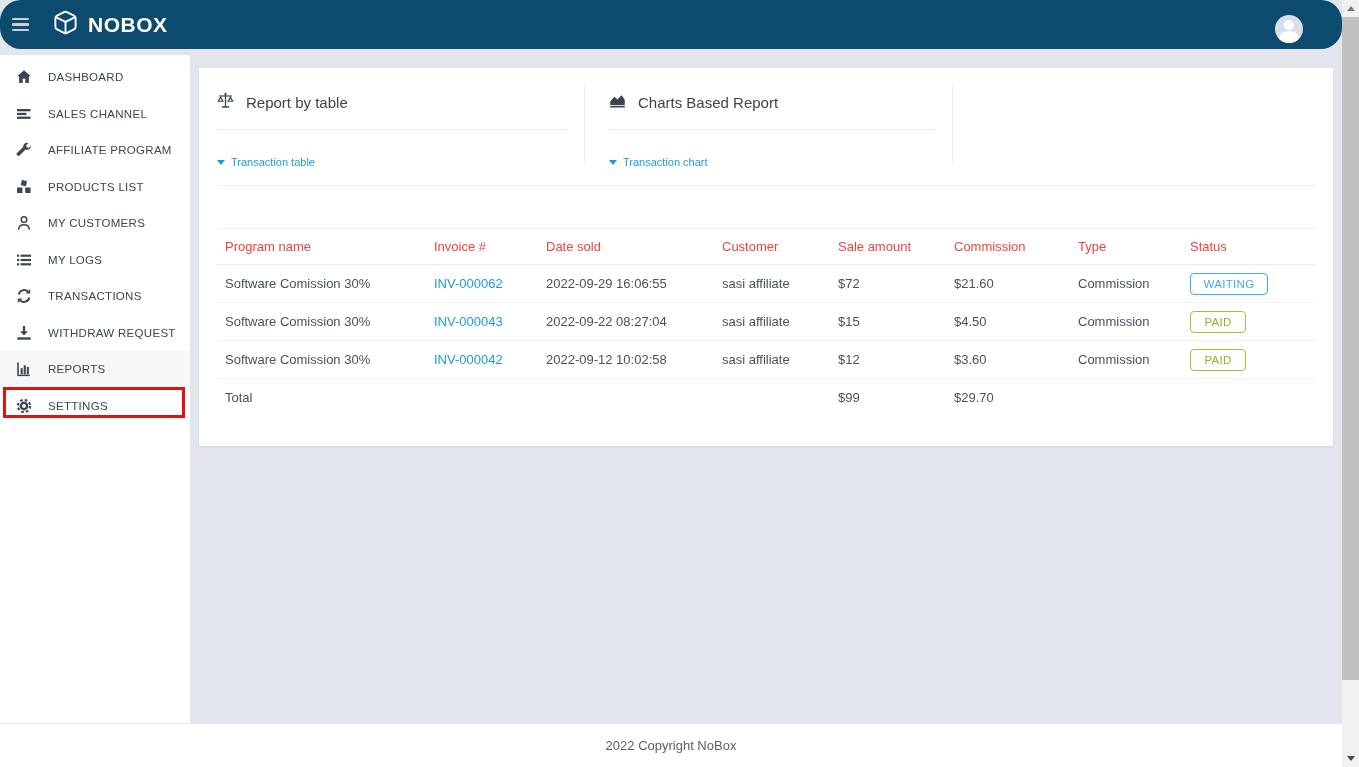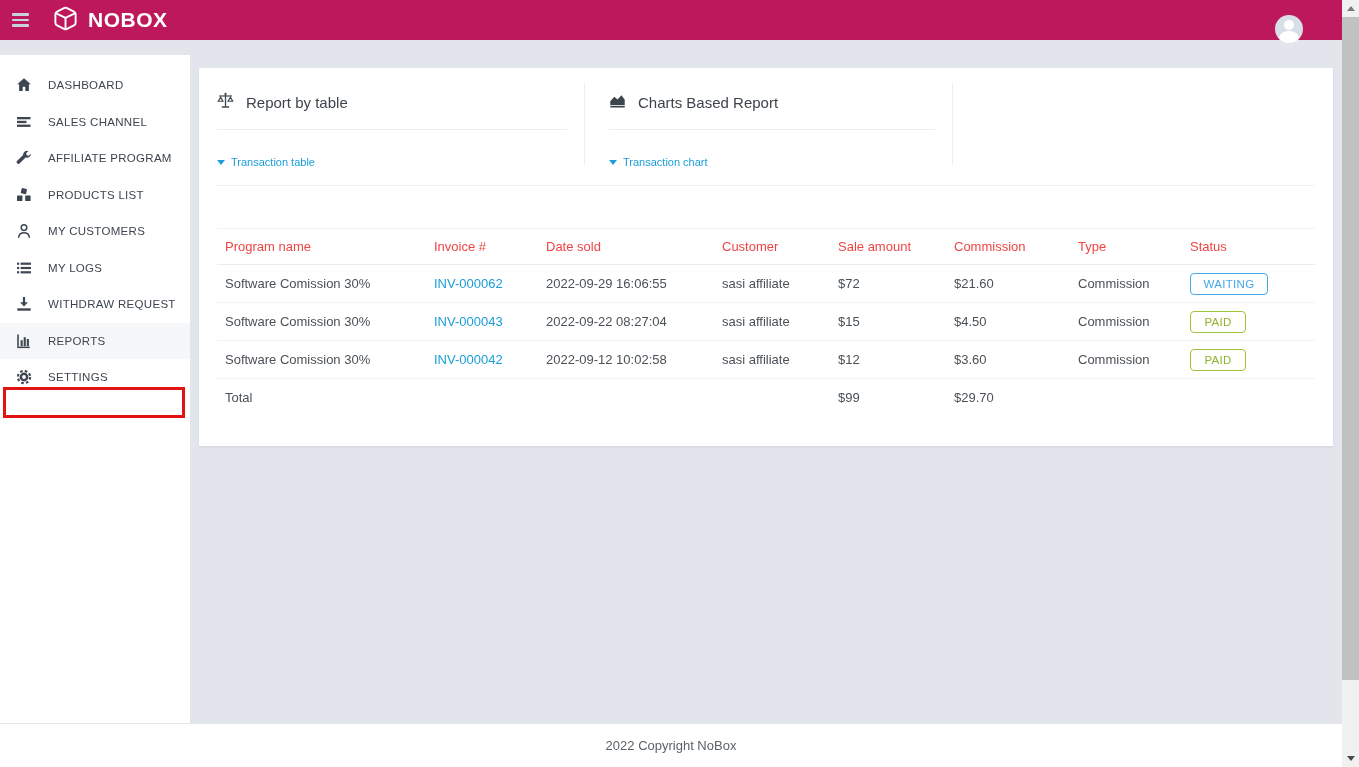--- a/index.html
+++ b/index.html
@@ -1,30 +1,30 @@
 <!DOCTYPE html>
 <html><head>
 <meta charset="utf-8">
 <style>
   * { margin:0; padding:0; box-sizing:border-box; }
   html,body { width:1359px; height:767px; overflow:hidden; }
   body { font-family:"Liberation Sans", sans-serif; background:#e2e5ec; position:relative; color:#454c53; }
 
   
-  .topbar { position:absolute; top:0; left:0; width:1342px; height:40px; background:#be185d; display:flex; align-items:center; z-index:10; }
+  .topbar { position:absolute; top:0; left:0; width:1342px; height:49px; background:#0c4a6e; display:flex; align-items:center; z-index:10;border-radius:21px; }
   .hamburger { width:36px; height:36px; margin-left:2px; display:flex; flex-direction:column; justify-content:center; align-items:center; gap:3px; cursor:pointer; }
   .hamburger span { display:block; width:17px; height:2.4px; background:#c8d2da; border-radius:1px; }
   .brand { display:flex; align-items:center; gap:9px; margin-left:14px; }
   .brand-text { color:#fff; font-size:21px; font-weight:bold; letter-spacing:.5px; }
   .avatar { position:absolute; right:39px; top:15px; width:28px; height:28px; border-radius:50%; background:#d9dfe7; overflow:hidden; cursor:pointer; }
   .avatar .head { position:absolute; left:9px; top:5px; width:10px; height:10px; border-radius:50%; background:#fff; }
   .avatar .body { position:absolute; left:4px; top:16px; width:20px; height:14px; border-radius:50%; background:#fff; }
 
   
-  .sidebar { position:absolute; top:55px; left:0; width:190px; bottom:44px; background:#fff; padding-top:12px; z-index:5; }
+  .sidebar { position:absolute; top:55px; left:0; width:190px; bottom:44px; background:#fff; padding-top:4px; z-index:5; }
   .side-item { height:36.5px; display:flex; align-items:center; padding-left:16px; cursor:pointer; }
   .side-item.active { background:#f6f7f8; }
   .side-icon { width:20px; height:16px; margin-right:12px; display:flex; align-items:center; justify-content:flex-start; }
   .side-icon svg { display:block; }
   .side-label { font-size:11.5px; color:#3d454e; letter-spacing:.3px; }
   .highlight-box { position:absolute; left:3px; top:387px; width:182px; height:31px; border:3px solid #e31212; z-index:40; pointer-events:none; }
 
   
   .main { position:absolute; left:190px; top:55px; width:1152px; bottom:44px; background:#e2e5ec; }
   .card { position:absolute; left:9px; top:13px; width:1134px; height:378px; background:#fff; box-shadow:0 1px 2px rgba(0,0,0,.07); }
@@ -150,20 +150,31 @@
           <rect x="4.6" y="2.6" width="10.4" height="2.2"></rect>
           <rect x="1" y="6.9" width="2.2" height="2.2"></rect>
           <rect x="4.6" y="6.9" width="10.4" height="2.2"></rect>
           <rect x="1" y="11.2" width="2.2" height="2.2"></rect>
           <rect x="4.6" y="11.2" width="10.4" height="2.2"></rect>
         </svg>
     </span>
     <span class="side-label">MY LOGS</span>
   </div>
 
+  <div class="side-item">
+    <span class="side-icon">
+      <svg width="16" height="16" viewBox="0 0 16 16" fill="#3e4751">
+          <path d="M2.7 6.5a5.5 5.5 0 0 1 9.3-2.8" fill="none" stroke="#3e4751" stroke-width="1.9"></path>
+          <polygon points="14.2,0.9 14.2,5.6 9.5,5.6"></polygon>
+          <path d="M13.3 9.5a5.5 5.5 0 0 1-9.3 2.8" fill="none" stroke="#3e4751" stroke-width="1.9"></path>
+          <polygon points="1.8,15.1 1.8,10.4 6.5,10.4"></polygon>
+        </svg>
+    </span>
+    <span class="side-label">TRANSACTIONS</span>
+  </div>
 
   <div class="side-item">
     <span class="side-icon">
       <svg width="16" height="16" viewBox="0 0 16 16" fill="#3e4751">
           <path d="M6.9 1h2.2v5.2h2.8L8 10.5 4.1 6.2h2.8z"></path>
           <path d="M1.3 12.3h13.4v2.4H1.3z"></path>
         </svg>
     </span>
     <span class="side-label">WITHDRAW REQUEST</span>
   </div>

